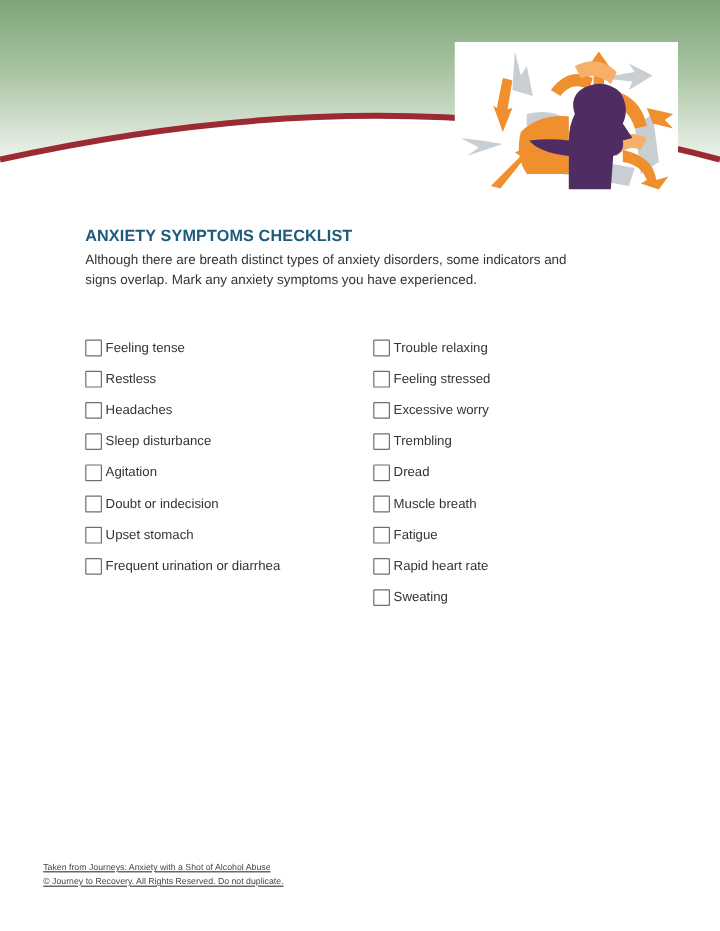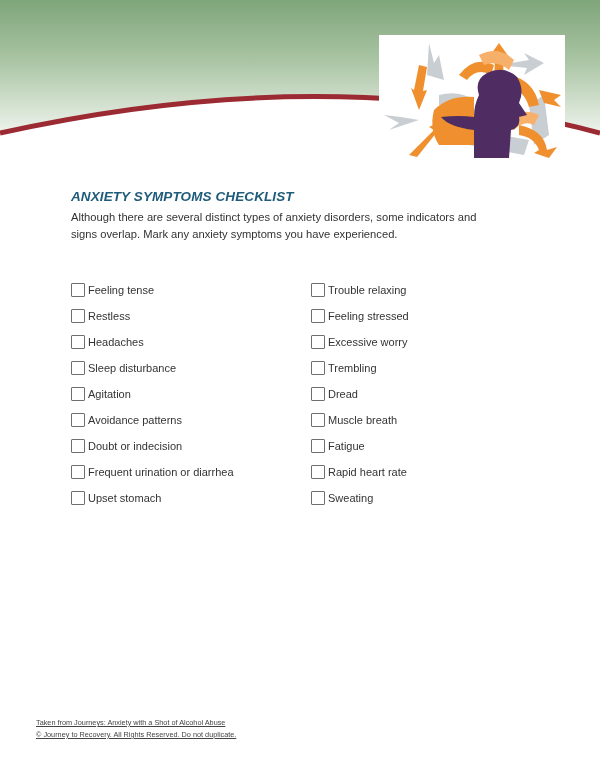--- a/index.html
+++ b/index.html
@@ -15,21 +15,21 @@
     .header svg { position: absolute; left: 0; top: 0; }
     .illustration {
       position: absolute; left: 379px; top: 35px; width: 186px; height: 123px;
       background: #ffffff;
     }
     .illustration svg { position: absolute; left: 0; top: 0; }
     .content { position: absolute; left: 71px; top: 189px; width: 480px; }
     .title {
       font-family: "Liberation Sans", sans-serif;
       font-weight: bold; font-size: 13.5px; color: #1f5b7a;
-      letter-spacing: 0.1px; margin: 0 0 4px 0; line-height: 16px; font-style: italic;
+      letter-spacing: 0.1px; margin: 0 0 4px 0; line-height: 16px;
     }
     .intro {
       font-size: 11.2px; line-height: 16.5px; color: #333333; margin: 0; width: 420px;
     }
     .checklist {
       position: absolute; left: 71px; top: 277px; width: 460px;
       display: flex;
     }
     .col { display: flex; flex-direction: column; }
     .col.left { width: 240px; }
@@ -93,21 +93,21 @@
         <path d="M125,90 Q140,70 160,80 L155,90 Q145,85 135,95 Z"></path>
       </g>
 
       <path fill="#4f2d63" d="M95,123 L95,95 Q70,92 62,82 Q80,80 95,82 Q95,70 100,60 Q95,45 108,38 Q125,30 138,42 Q146,55 140,68 L148,80 L140,82 Q142,92 132,95 L130,123 Z"></path>
     </svg>
   </div>
 </div>
 
 <div class="content">
   <h1 class="title">ANXIETY SYMPTOMS CHECKLIST</h1>
-  <p class="intro">Although there are several distinct types of anxiety disorders, some indicators and signs overlap. Mark any anxiety symptoms you have experienced.</p>
+  <p class="intro">Although there are breath distinct types of anxiety disorders, some indicators and signs overlap. Mark any anxiety symptoms you have experienced.</p>
 </div>
 
 <div class="checklist">
   <div class="col left">
     <label class="item">
         <span class="box"></span>
         <span class="label">Feeling tense</span>
       </label>
     <label class="item">
         <span class="box"></span>
@@ -120,33 +120,29 @@
     <label class="item">
         <span class="box"></span>
         <span class="label">Sleep disturbance</span>
       </label>
     <label class="item">
         <span class="box"></span>
         <span class="label">Agitation</span>
       </label>
     <label class="item">
         <span class="box"></span>
-        <span class="label">Avoidance patterns</span>
-      </label>
-    <label class="item">
-        <span class="box"></span>
         <span class="label">Doubt or indecision</span>
       </label>
     <label class="item">
         <span class="box"></span>
-        <span class="label">Frequent urination or diarrhea</span>
+        <span class="label">Upset stomach</span>
       </label>
     <label class="item">
         <span class="box"></span>
-        <span class="label">Upset stomach</span>
+        <span class="label">Frequent urination or diarrhea</span>
       </label>
   </div>
   <div class="col right">
     <label class="item">
         <span class="box"></span>
         <span class="label">Trouble relaxing</span>
       </label>
     <label class="item">
         <span class="box"></span>
         <span class="label">Feeling stressed</span>

